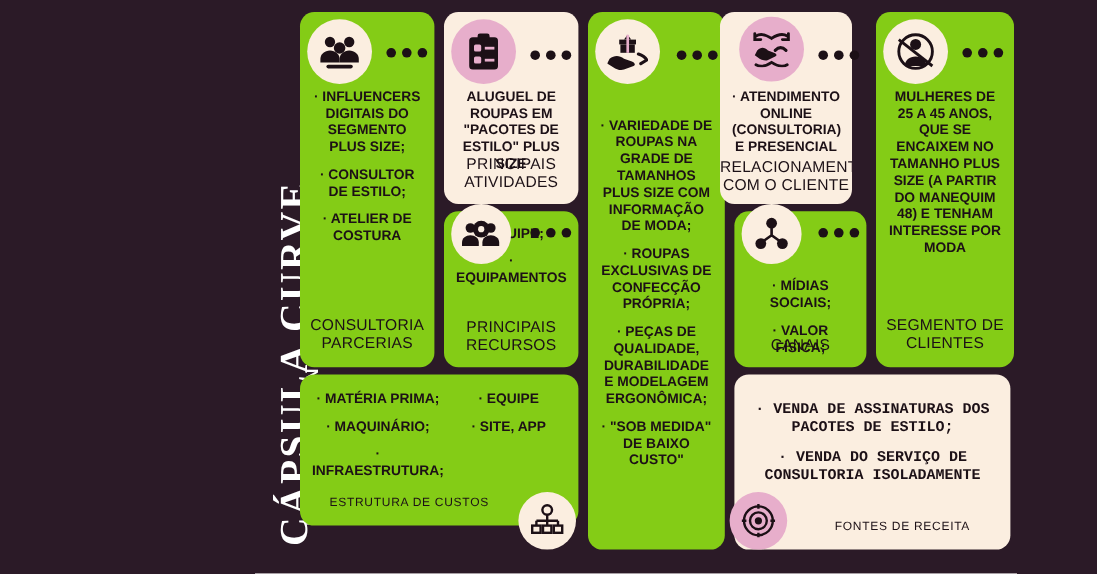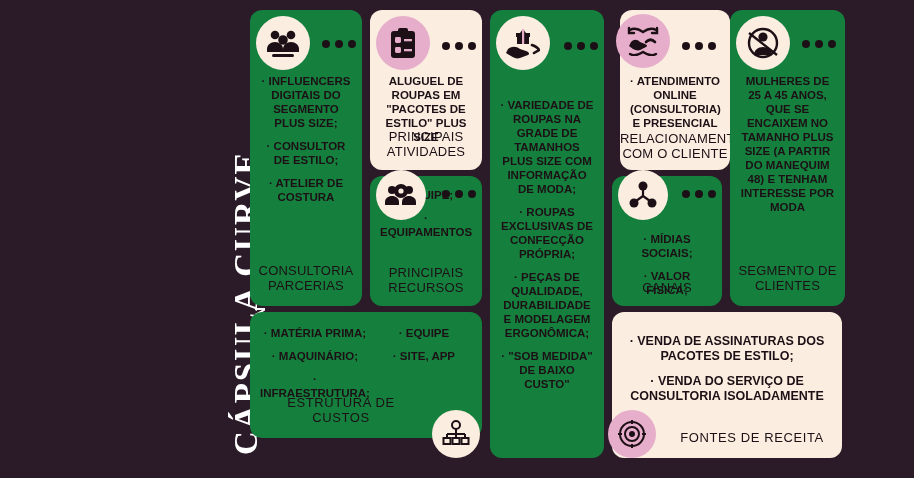--- a/index.html
+++ b/index.html
@@ -50,21 +50,21 @@
   }
 
   
   .card {
     position: absolute;
     border-radius: 12px;
     box-sizing: border-box;
     padding: 8px 10px;
     overflow: hidden;
   }
-  .pink  { background: #15803d; }
+  .pink  { background: #84cc16; }
   .cream { background: #fbeee0; }
 
   .card p {
     margin: 0 0 9px 0;
     font-size: 12.5px;
     line-height: 1.22;
     color: #1c1016;
     text-align: center;
     font-weight: bold;
   }
@@ -72,21 +72,21 @@
   .card .heading {
     font-size: 13px;
     font-weight: normal;
     text-align: center;
     color: #1c1016;
     letter-spacing: 0.2px;
     line-height: 1.2;
     margin-top: 4px;
   }
   .card .heading.tiny {
-    font-size: 13px;
+    font-size: 10px;
     letter-spacing: 0.6px;
   }
   .bullets { margin-top: 4px; }
 
   
   .icon-circle {
     position: absolute;
     border-radius: 50%;
     background: #fbeee0;
     display: flex;
@@ -208,21 +208,21 @@
       <path d="M2 22c4-3 8-3 12 0l6 2c3 1 4 3 2 4l-8 3c-3 1-6 0-9-2l-5-3z" fill="#1c1016"></path>
       <path d="M26 18c3 1 6 3 7 5l-5 3" fill="none" stroke="#1c1016" stroke-width="2.6" stroke-linecap="round"></path>
     </svg>
   </div>
   <div class="dots" style="left:564px; top:42px;">
     <span></span>
       <span></span>
       <span></span>
   </div>
 
-  <div class="card cream" style="left:620px; top:10px; width:110px; height:160px;">
+  <div class="card cream" style="left:600px; top:10px; width:110px; height:160px;">
     <div class="bullets" style="margin-top:56px;">
       <p class="small">· ATENDIMENTO ONLINE (CONSULTORIA) E PRESENCIAL</p>
     </div>
     <div class="heading" style="position:absolute; left:0; right:0; bottom:8px;">RELACIONAMENTO COM O CLIENTE</div>
   </div>
   <div class="icon-circle on-cream" style="left:616px; top:14px; width:54px; height:54px; background:#e7aecb;">
     <svg width="34" height="30" viewBox="0 0 34 30">
       <path d="M4 4c5-3 10 0 13 2 3-2 8-5 13-2" fill="none" stroke="#1c1016" stroke-width="2.4" stroke-linecap="round"></path>
       <path d="M3 2v5h5" fill="none" stroke="#1c1016" stroke-width="2.4" stroke-linecap="round"></path>
       <path d="M31 2v5h-5" fill="none" stroke="#1c1016" stroke-width="2.4" stroke-linecap="round"></path>
@@ -297,21 +297,21 @@
     <svg width="28" height="28" viewBox="0 0 28 28">
       <circle cx="14" cy="5" r="4" fill="none" stroke="#1c1016" stroke-width="2"></circle>
       <path d="M14 9v5M5 14h18M5 14v4M23 14v4M14 14v4" stroke="#1c1016" stroke-width="2" fill="none"></path>
       <rect x="1.5" y="18" width="7" height="6" fill="none" stroke="#1c1016" stroke-width="2"></rect>
       <rect x="10.5" y="18" width="7" height="6" fill="none" stroke="#1c1016" stroke-width="2"></rect>
       <rect x="19.5" y="18" width="7" height="6" fill="none" stroke="#1c1016" stroke-width="2"></rect>
     </svg>
   </div>
 
   <div class="card cream" style="left:612px; top:312px; width:230px; height:146px;">
-    <div class="bullets" style="margin-top:14px;">
+    <div class="bullets" style="margin-top:14px;font-family:Liberation Mono, monospace;">
       <p>· VENDA DE ASSINATURAS DOS PACOTES DE ESTILO;</p>
       <p>· VENDA DO SERVIÇO DE CONSULTORIA ISOLADAMENTE</p>
     </div>
     <div class="heading tiny" style="position:absolute; left:60px; right:10px; bottom:12px;">FONTES DE RECEITA</div>
   </div>
   <div class="icon-circle" style="left:608px; top:410px; width:48px; height:48px; background:#e7aecb;">
     <svg width="28" height="28" viewBox="0 0 28 28">
       <circle cx="14" cy="14" r="12" fill="none" stroke="#1c1016" stroke-width="2"></circle>
       <circle cx="14" cy="14" r="7" fill="none" stroke="#1c1016" stroke-width="2"></circle>
       <circle cx="14" cy="14" r="3" fill="#1c1016"></circle>

